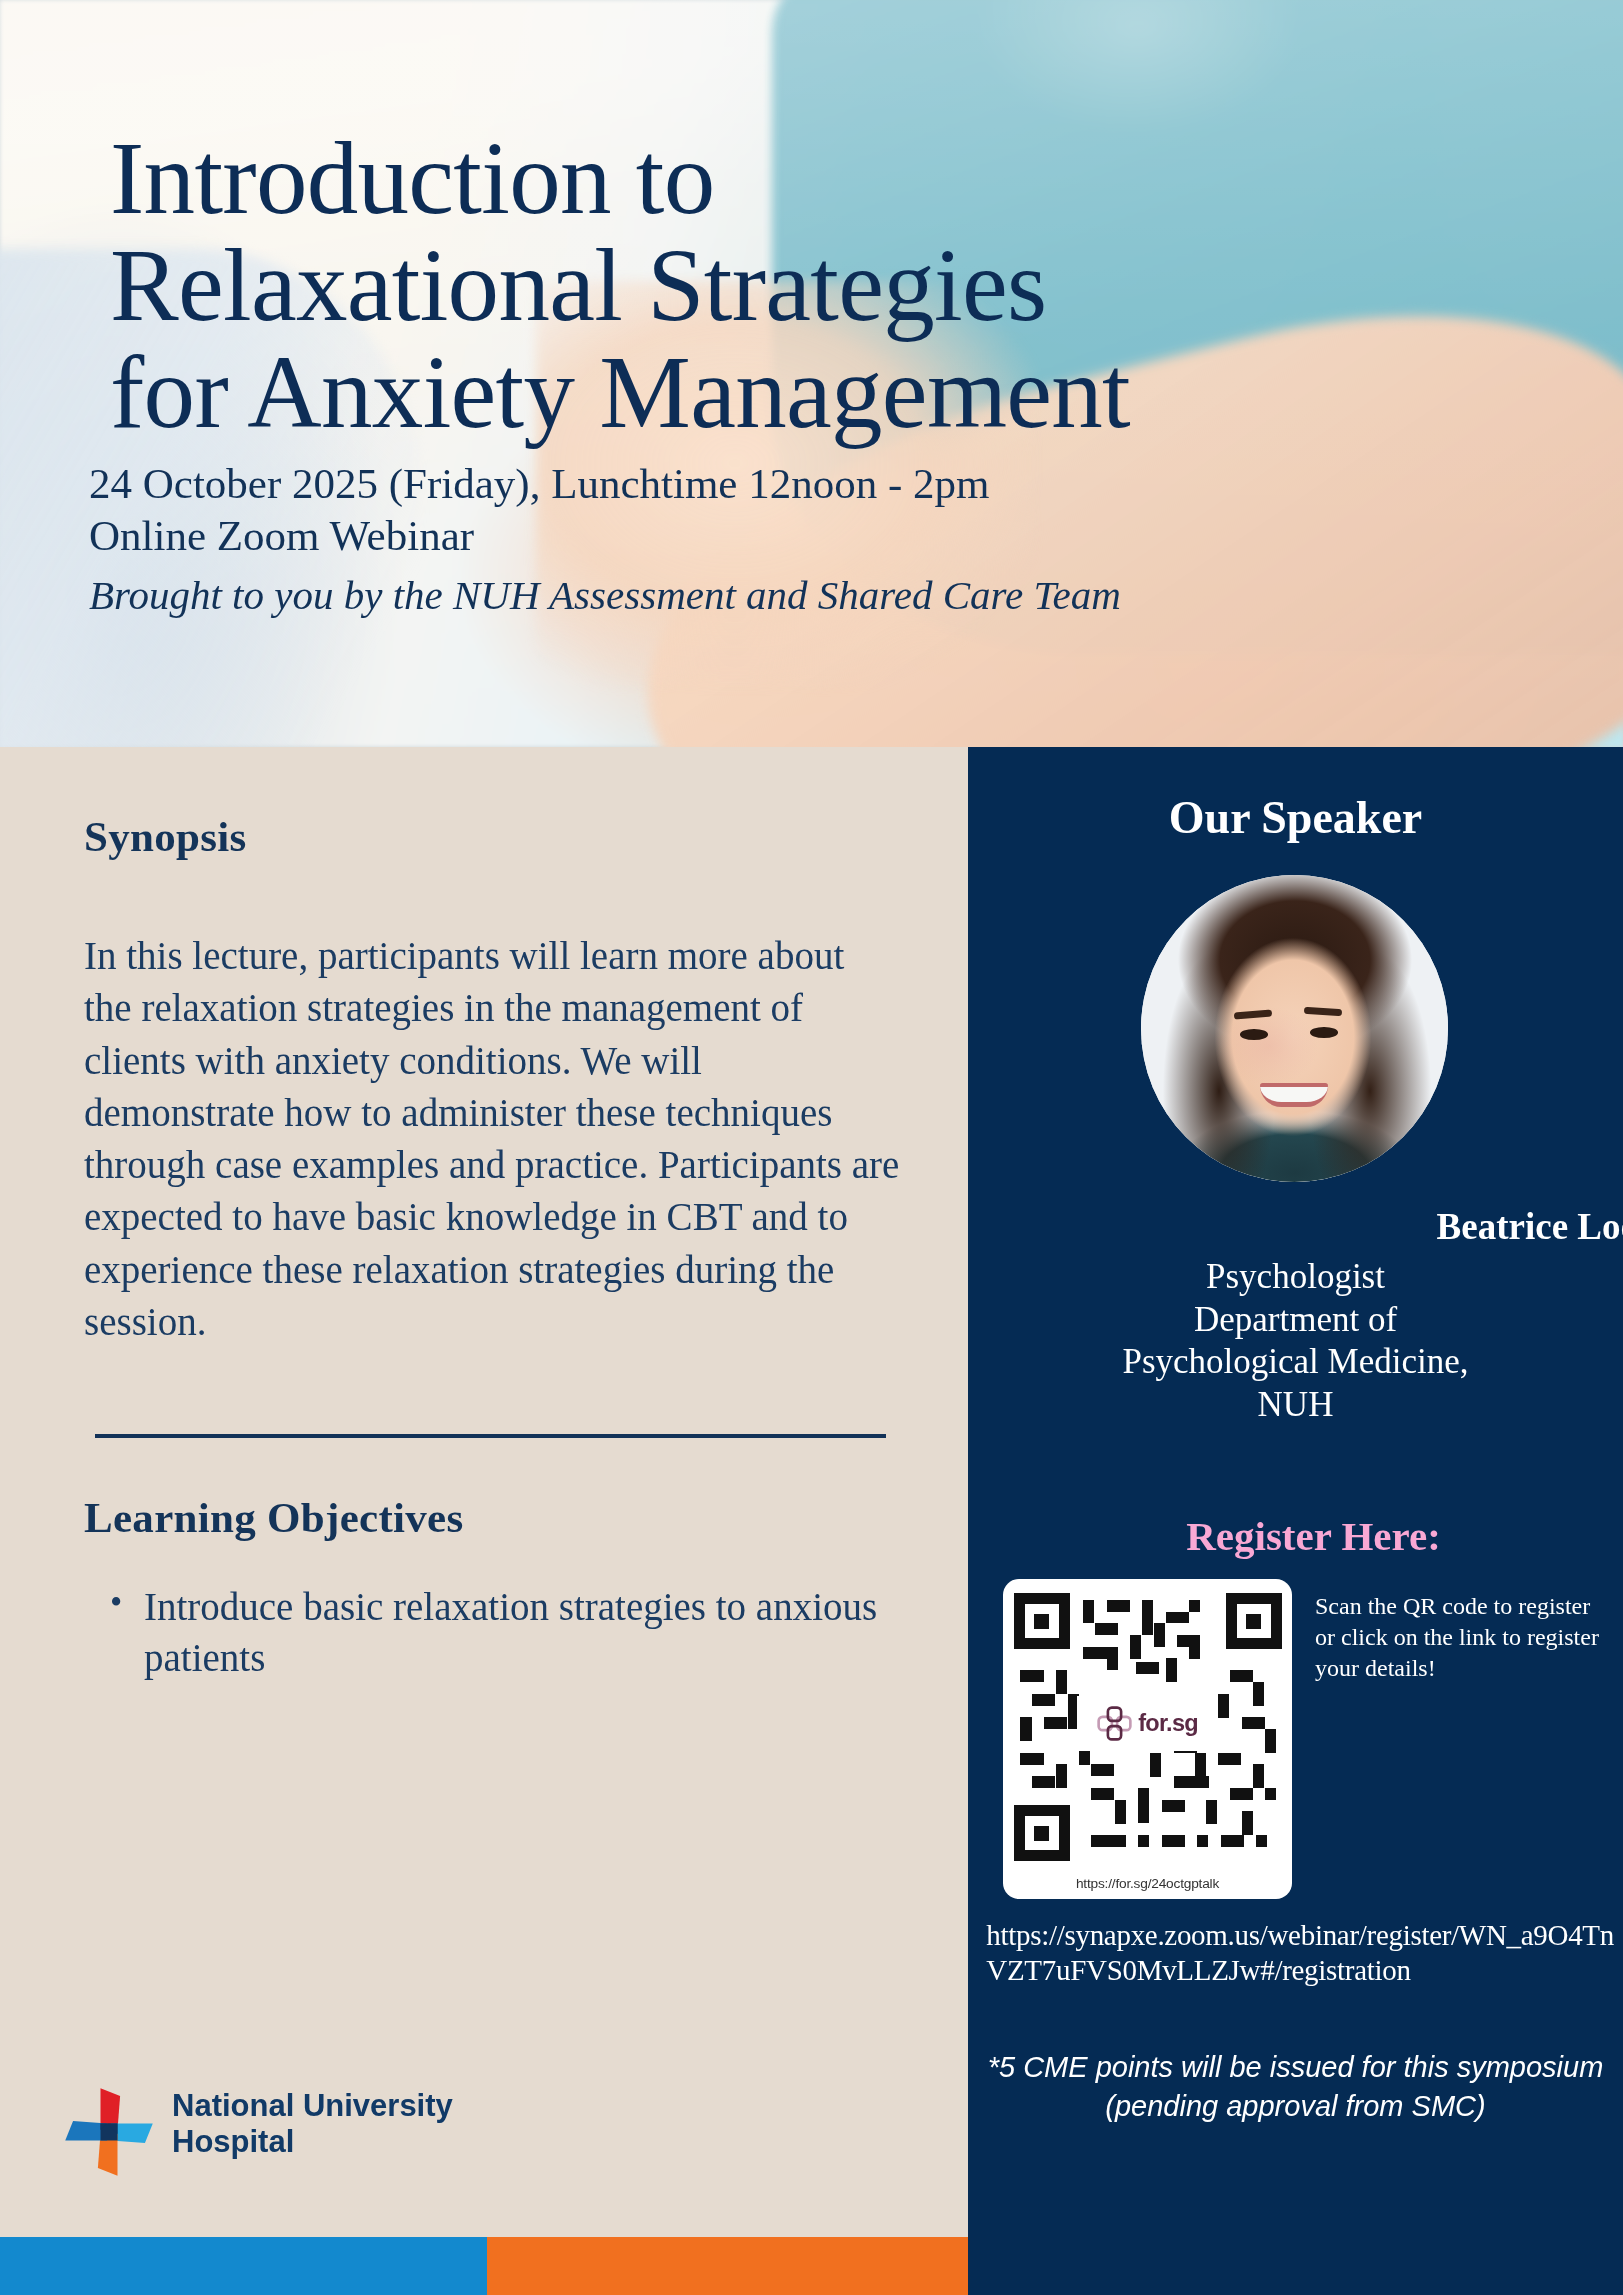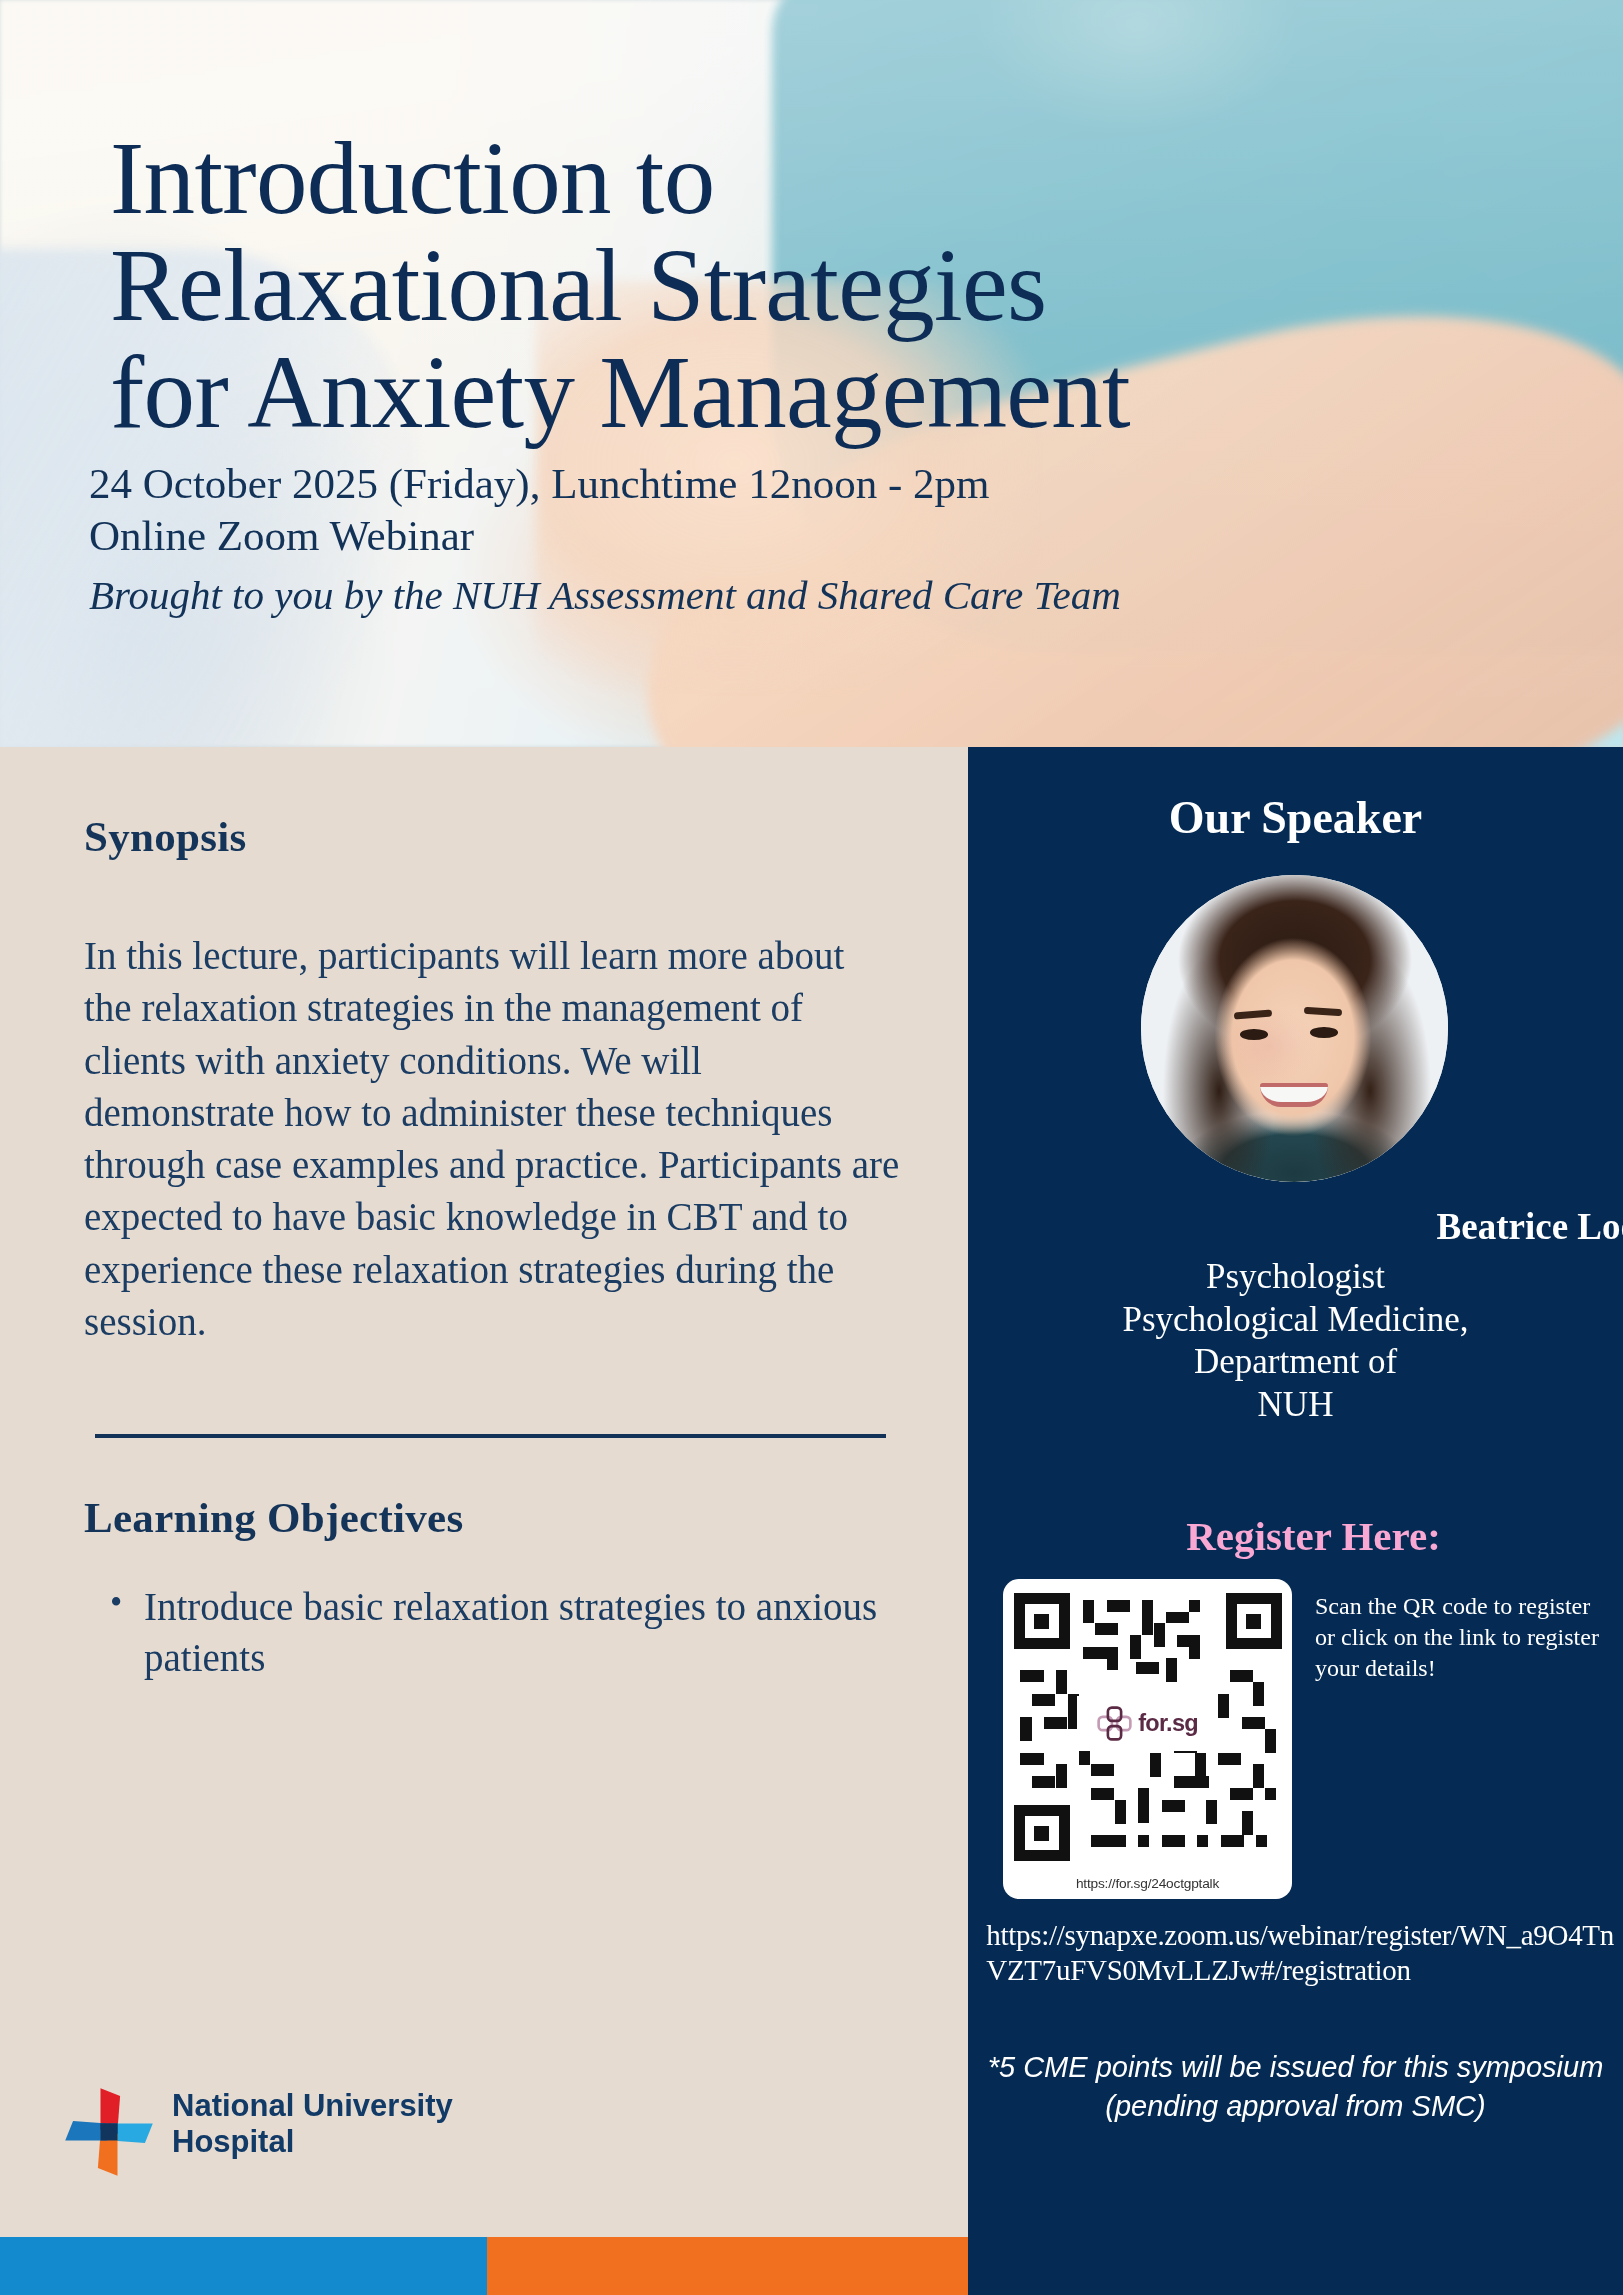--- a/index.html
+++ b/index.html
@@ -501,22 +501,22 @@
       <div class="sp-brow-l"></div>
       <div class="sp-brow-r"></div>
       <div class="sp-eye-l"></div>
       <div class="sp-eye-r"></div>
       <div class="sp-mouth"></div>
     </div>
 
     <div class="speaker-name">Beatrice Loo</div>
     <div class="speaker-role">
       <span>Psychologist</span>
+      <span>Department of</span>
       <span>Psychological Medicine,</span>
-      <span>Department of</span>
       <span>NUH</span>
     </div>
 
     <div class="register-head">Register Here:</div>
 
     <div class="qr-box">
       <div class="qr-grid">
         <div class="qr-finder" style="left:0;top:0;"></div>
         <div class="qr-finder" style="left:212px;top:0;"></div>
         <div class="qr-finder" style="left:0;top:212px;"></div>

